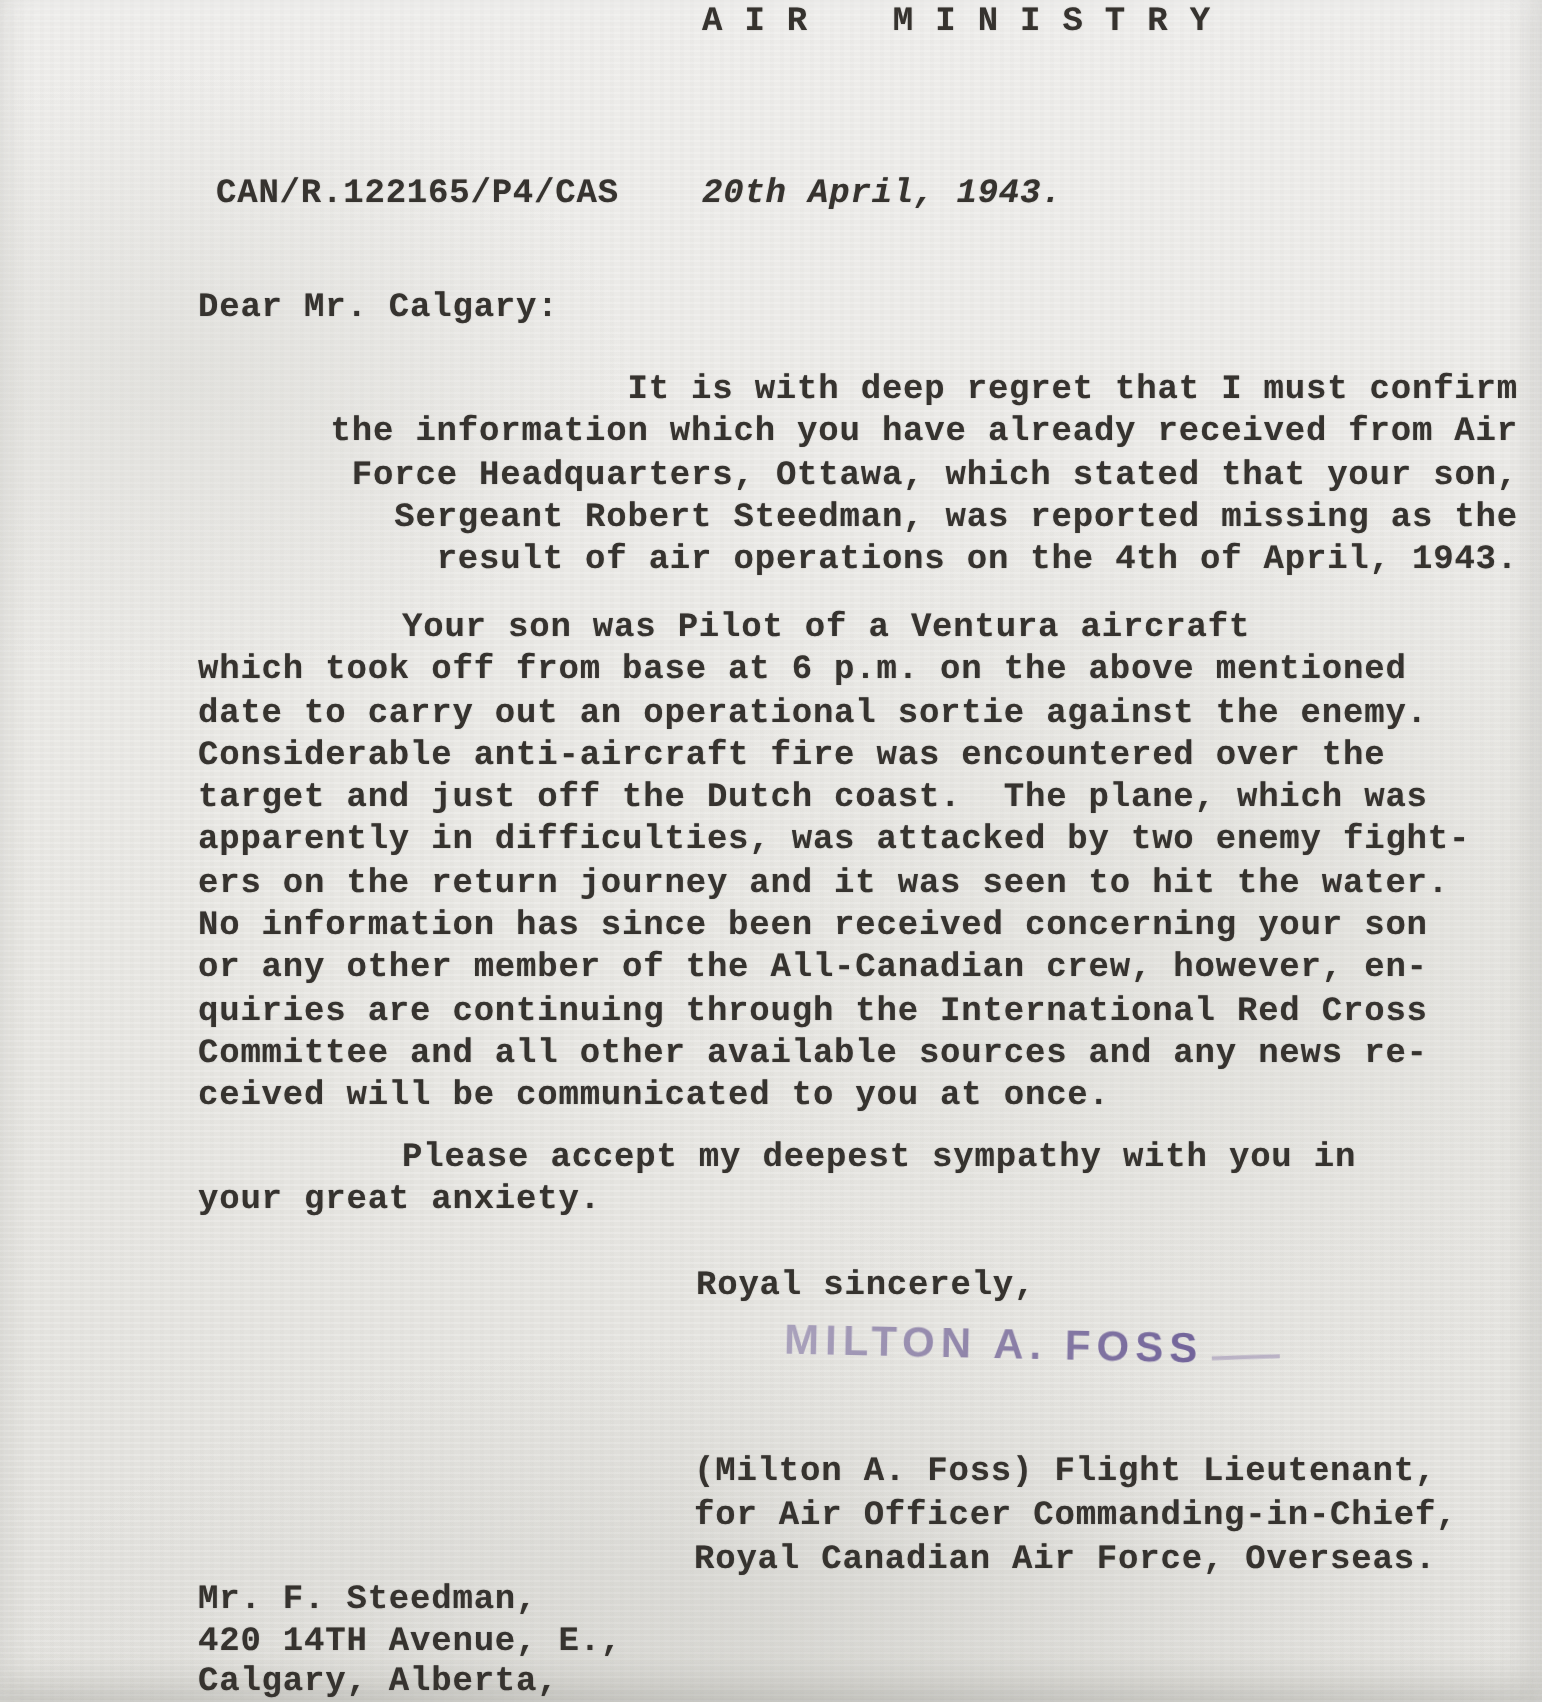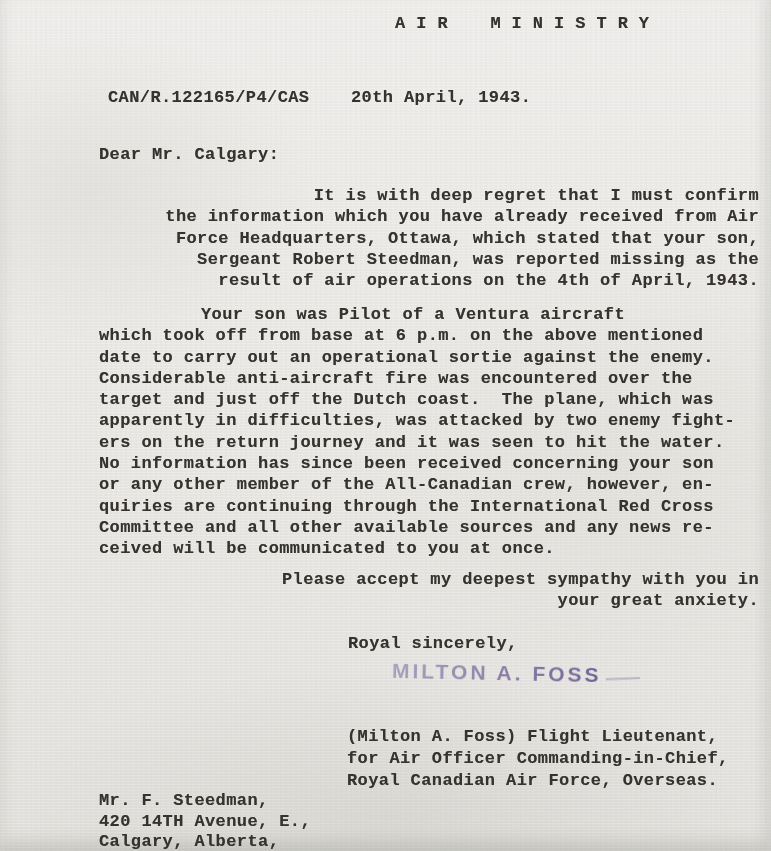--- a/index.html
+++ b/index.html
@@ -29,29 +29,29 @@
   .tw {
     position: absolute;
     white-space: pre;
     font-size: 17px;
     letter-spacing: 0.4px;
     font-weight: 700;
     line-height: 21.3px;
     color: #36332f;
     text-shadow: 0 0 0.6px rgba(54, 51, 47, 0.45);
   }
-  .title      { left: 351px; top: 13px; margin-left: 44px;  }
+  .title      { left: 351px; top: 1px;  }
   .address    { left: 351px; top: 47px; }
   .reference  { left: 108px; top: 87px; }
-  .date       { left: 351px; top: 87px; }
+  .date       { left: 351px; top: 87px; font-style: italic; }
   .salutation { left: 99px;  top: 144px; }
   .para       { left: 99px;  top: 0; width: 660px; text-indent: 102px; }
   .para-1     { top: 185px; text-align: right; }
   .para-2     { top: 304px; }
-  .para-3     { top: 569px; text-align: right; }
+  .para-3     { top: 569px; }
   .closing    { left: 348px; top: 633px; }
   .signatory  { left: 347px; top: 726px; line-height: 22px; }
   .recipient  { left: 99px;  top: 791px; line-height: 20.6px; }
   .stamp {
     position: absolute;
     left: 392px;
     top: 661px;
     font-family: "Liberation Sans", "DejaVu Sans", sans-serif;
     font-size: 21px;
     font-weight: 700;

